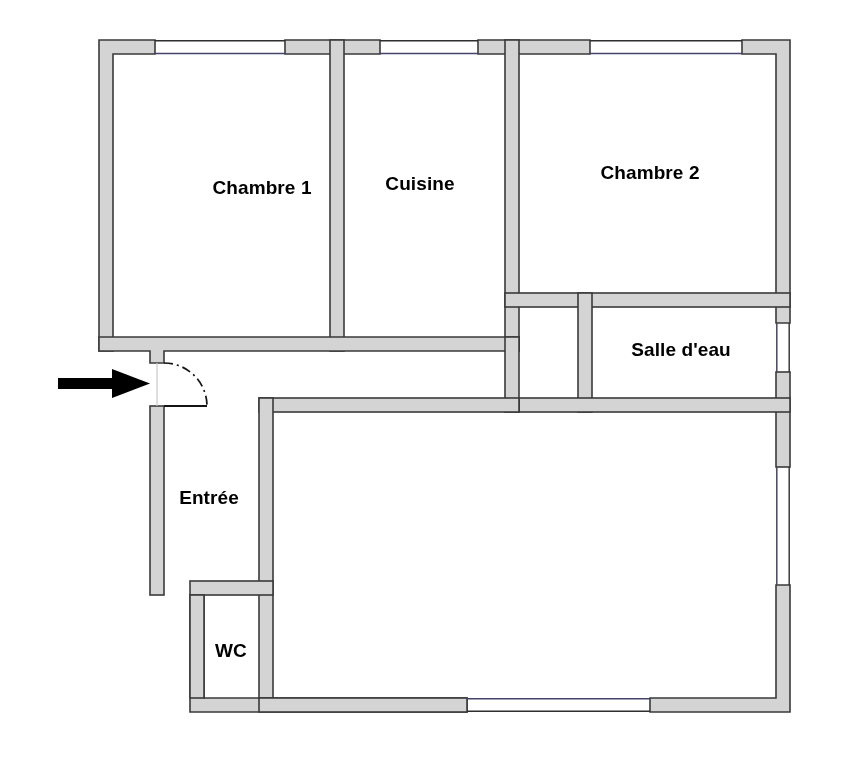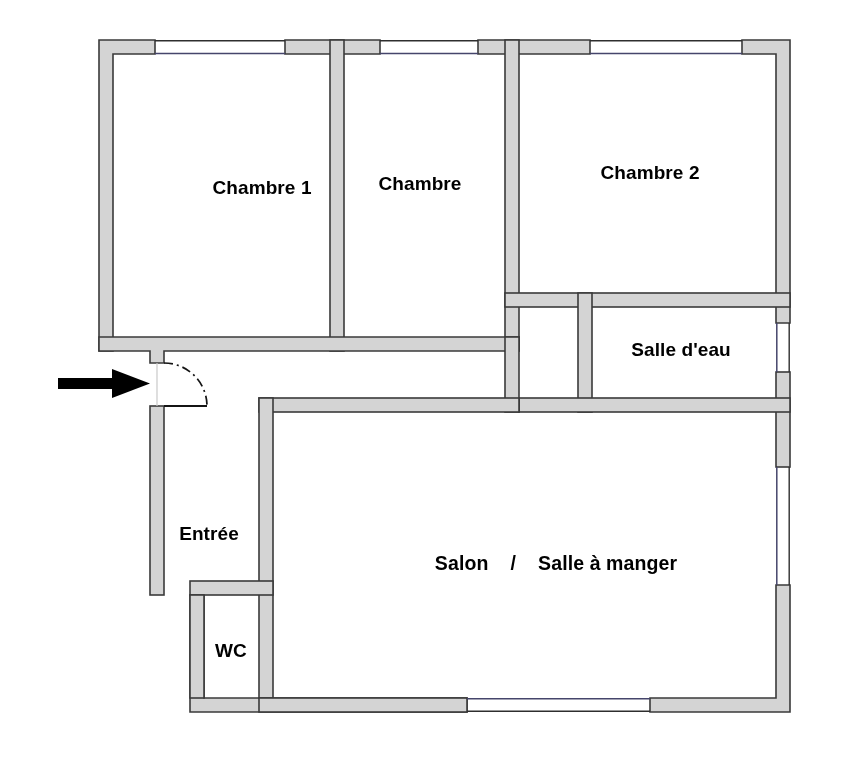--- a/index.html
+++ b/index.html
@@ -163,25 +163,24 @@
     </g>
 
     <g>
       <rect class="arrow" x="58" y="378" width="62" height="11"></rect>
       <polygon class="arrow" points="112,369 150,383.5 112,398"></polygon>
     </g>
   </svg>
 
   <div class="room-label" style="left:214px; top:188px;margin-left:48px;">Chambre 1</div>
 
-  <div class="room-label" style="left:420px; top:184px;">Chambre</div>
+  <div class="room-label" style="left:420px; top:184px;">Cuisine</div>
 
   <div class="room-label" style="left:650px; top:173px;">Chambre 2</div>
 
   <div class="room-label" style="left:681px; top:350px;text-align:right;">Salle d'eau</div>
 
-  <div class="room-label" style="left:209px; top:498px;margin-top:36px;">Entrée</div>
+  <div class="room-label" style="left:209px; top:498px;">Entrée</div>
 
   <div class="room-label" style="left:231px; top:643px;margin-top:8px;">WC</div>
 
-  <div class="room-label big" style="left:556px; top:563px;">Salon    /    Salle à manger</div>
 
 </div>
 
 </body></html>

